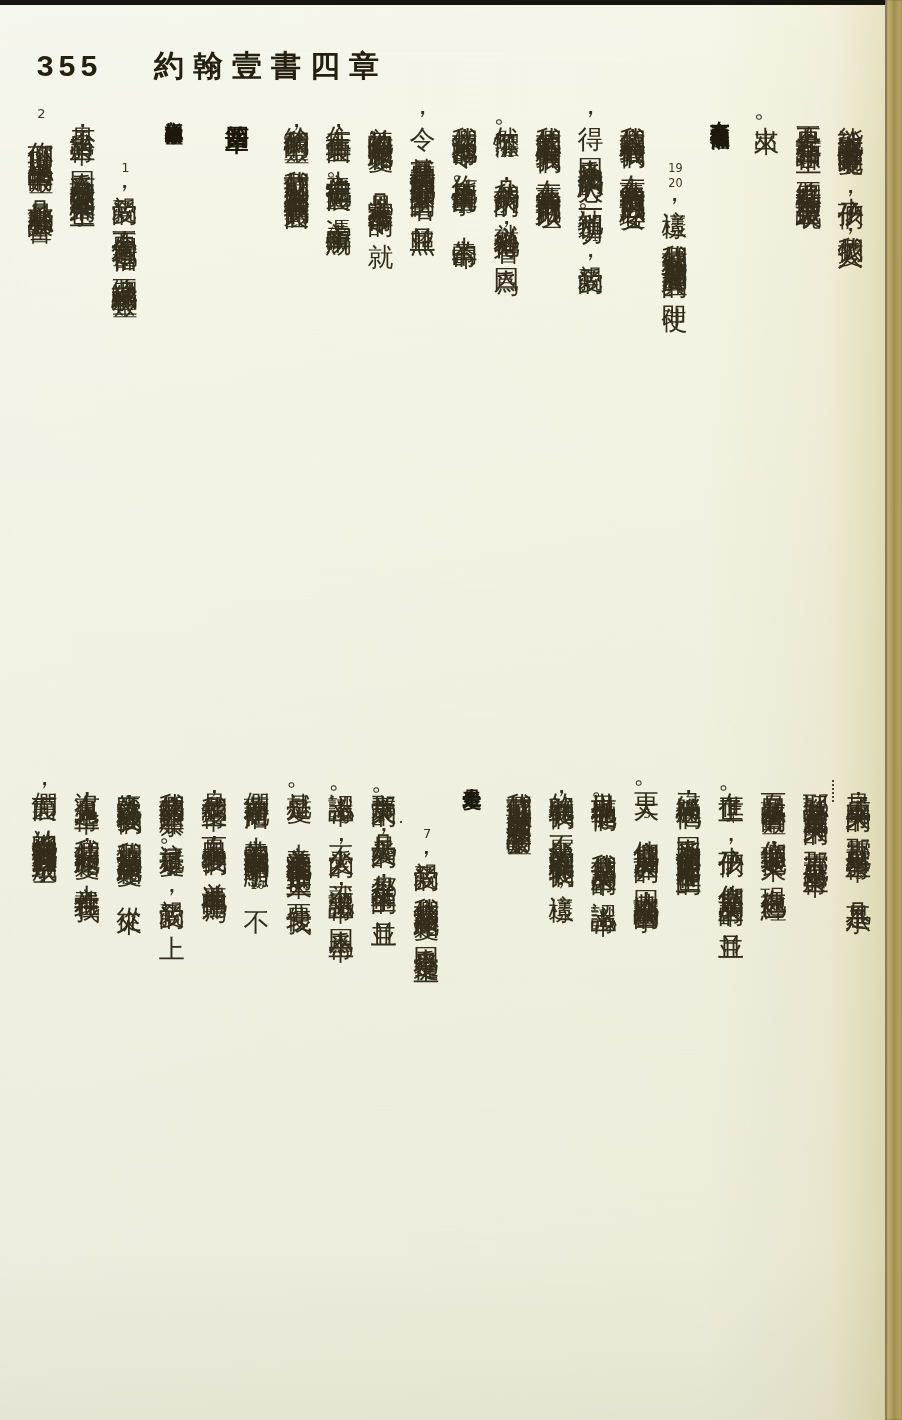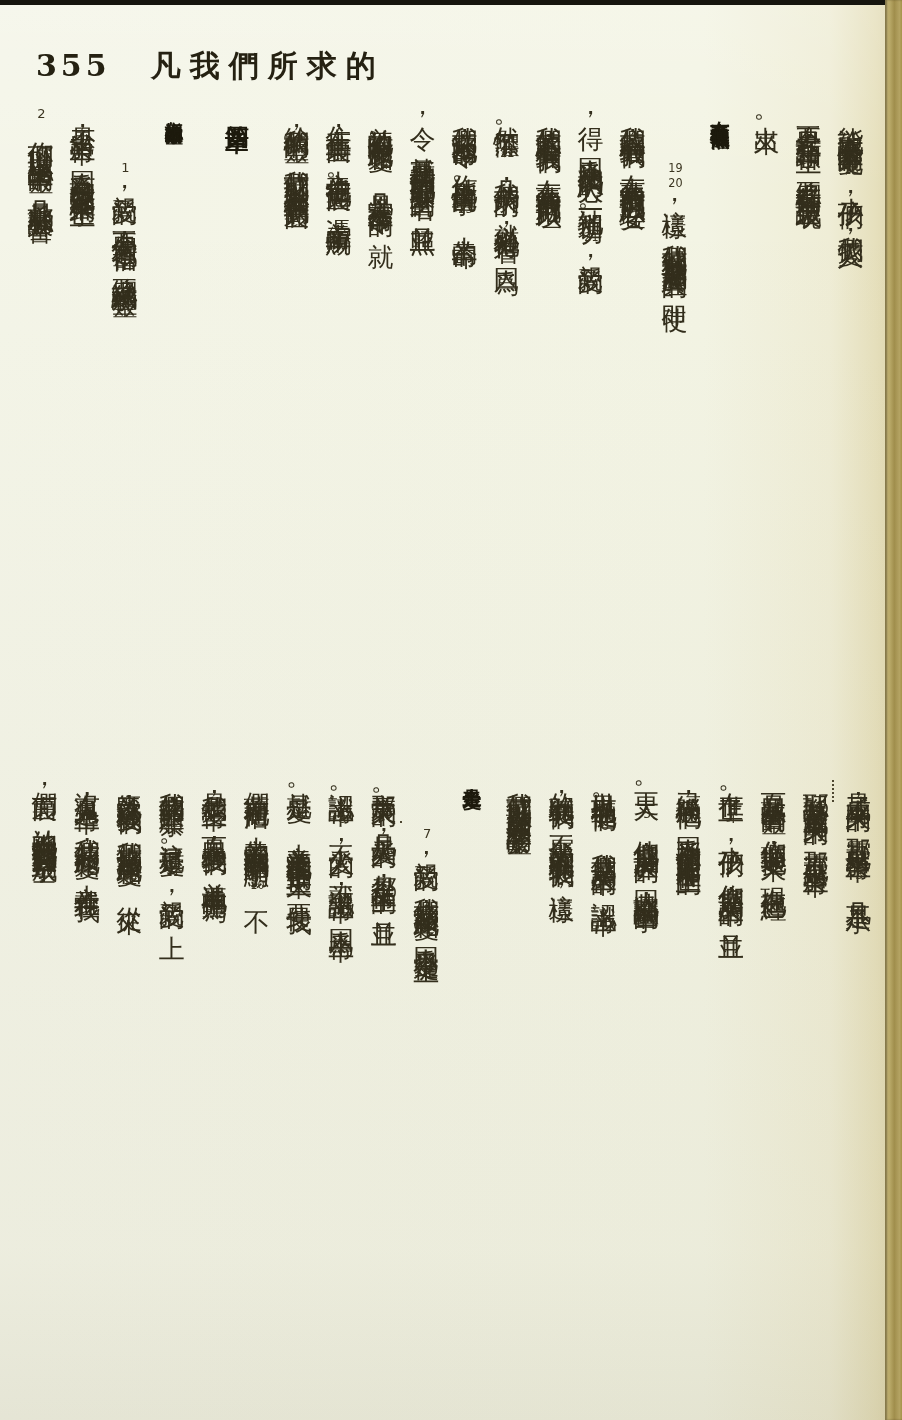--- a/index.html
+++ b/index.html
@@ -23,21 +23,21 @@
   .edgeband{
     position:absolute;right:0;top:0;width:17px;height:1420px;
     background:linear-gradient(to right,#cdbd82 0%,#b7a766 30%,#a08e4c 55%,#b4a363 85%,#a59349 100%);
     box-shadow:inset 2px 0 2px rgba(70,60,25,.55);
   }
   .runhead{
     position:absolute;left:36px;top:46px;
     font-size:30px;font-weight:bold;color:#252112;
     letter-spacing:2px;white-space:nowrap;
   }
-  .runhead .pgnum{margin-right:40px;letter-spacing:4px;}
+  .runhead .pgnum{margin-right:52px;letter-spacing:4px;font-family:Liberation Mono, monospace;}
   .runhead .title{letter-spacing:9px;}
   .vblock{
     position:absolute;display:flex;flex-direction:row-reverse;
     justify-content:space-between;align-items:flex-start;
   }
   .vblock.top{left:30px;top:106px;width:842px;height:644px;}
   .vblock.bottom{left:24px;top:772px;width:856px;height:644px;}
   .col{
     writing-mode:vertical-rl;text-orientation:mixed;
     height:642px;flex:0 0 auto;
@@ -69,21 +69,21 @@
   }
 </style>
 </head>
 <body>
 
 <div class="page">
   <div class="topbar"></div>
   <div class="edgeband"></div>
 
   <div class="runhead">
-    <span class="pgnum">355</span><span class="title">凡我們所求的</span>
+    <span class="pgnum">355</span><span class="title">約翰壹書四章</span>
   </div>
 
   <div class="vblock top" id="top-block">
       <div class="col body"><span>能說他心裏有上帝的愛呢？</span><span class="vn">18</span><span>小孩子們，我們愛人，</span></div>
       <div class="col body"><span>不要只在言語和舌頭上，總要在行動和眞誠上表現</span></div>
       <div class="col body"><span>出來。</span></div>
       <div class="col heading"><span>在上帝面前可以坦然無懼</span></div>
       <div class="col body ind2"><span class="vn">19</span><span class="vn">20</span><span>這樣，我們就知道我們是屬於眞理的。即使</span></div>
       <div class="col body"><span>我們的心責備我們，在上帝面前我們也可以心安理</span></div>
       <div class="col body"><span>得，因爲祂比我們的心大，祂知道一切。</span><span class="vn">21</span><span>親愛的，</span></div>

